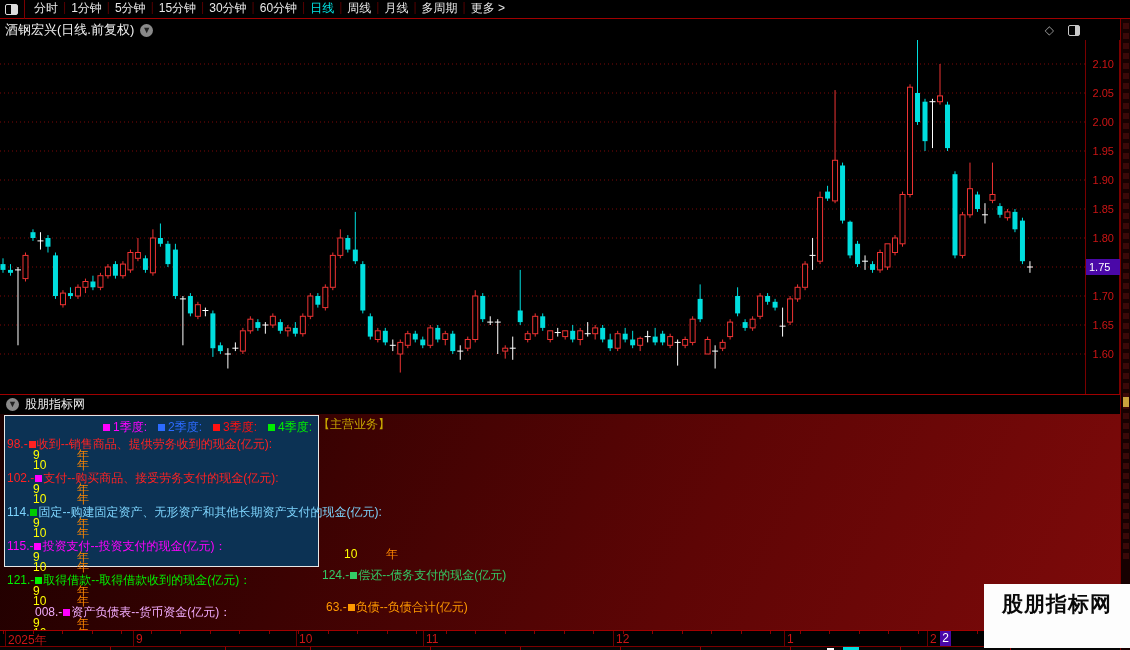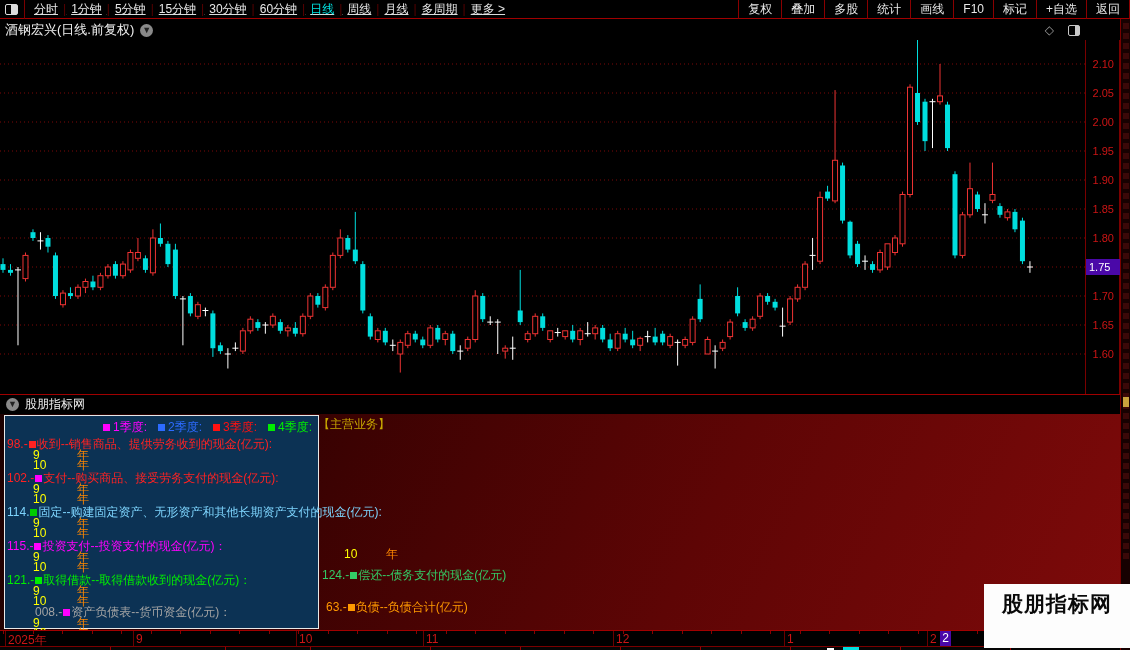--- a/index.html
+++ b/index.html
@@ -2,21 +2,21 @@
 <html><head>
 <meta charset="utf-8">
 <style>
   html,body{margin:0;padding:0;background:#000;}
   *{box-sizing:border-box;}
   #app{position:relative;width:1130px;height:650px;background:#000;overflow:hidden;
        font-family:"Liberation Sans","DejaVu Sans",sans-serif;font-size:12px;color:#ddd;}
   
   #toolbar{position:absolute;left:0;top:0;width:1130px;height:19px;background:#000;
            border-bottom:1px solid #a00000;display:flex;align-items:center;}
-  #tb-left{display:flex;align-items:center;height:100%;text-decoration:underline;}
+  #tb-left{display:flex;height:100%;}
   #win-icon{width:13px;height:11px;border:1px solid #ddd;border-radius:2px;margin:0 6px 0 5px;
             background:linear-gradient(90deg,transparent 50%,#ddd 50%);}
   .tb-divider{width:1px;height:19px;background:#7a0000;margin-right:4px;}
   .titem{color:#e8e8e8;padding:0 5px;cursor:pointer;white-space:nowrap;}
   .titem.active{color:#00e8e8;}
   .sep{color:#5a0000;}
   #tb-right{margin-left:auto;display:flex;height:100%;align-items:center;}
   .ritem{color:#e8e8e8;padding:0 9px;border-left:1px solid #8a0000;height:19px;line-height:19px;cursor:pointer;white-space:nowrap;}
   .ritem:last-child{border-right:1px solid #8a0000;}
   
@@ -30,21 +30,21 @@
         background:linear-gradient(90deg,transparent 55%,#c8c8c8 55%);cursor:pointer;}
   
   #kchart{position:absolute;left:0;top:40px;}
   
   #divider{position:absolute;left:0;top:394px;width:1120px;height:20px;background:#000;
            border-top:1px solid #a00000;display:flex;align-items:center;}
   #panel-title{color:#f0f0f0;margin-left:6px;}
   
   #panel{position:absolute;left:0;top:414px;width:1120px;height:216px;
          background:linear-gradient(115deg,#1c0000 0%,#3c0202 30%,#5e0505 62%,#7e0a0a 100%);}
-  #bluebox{position:absolute;left:4px;top:1px;width:315px;height:214px;background:#0c3254;
+  #bluebox{position:absolute;left:4px;top:1px;width:315px;height:152px;background:#0c3254;
            border:1px solid #e8e8e8;overflow:visible;}
   #legend{position:absolute;left:98px;top:3px;display:flex;gap:11px;white-space:nowrap;}
   .leg{display:flex;align-items:center;gap:3px;}
   .leg .sq{width:7px;height:7px;display:inline-block;}
   .pline{position:absolute;white-space:nowrap;line-height:12px;}
   .pline .mk{display:inline-block;width:7px;height:7px;margin:0 1px;}
   .subv{position:absolute;color:#ffff00;line-height:10px;white-space:nowrap;}
   .suby{position:absolute;color:#ff8800;line-height:10px;white-space:nowrap;}
   #main-business{position:absolute;left:318px;top:2px;color:#c8a800;white-space:nowrap;}
   
@@ -95,31 +95,20 @@
         <span class="sep">|</span>
         <span class="titem active">日线</span>
         <span class="sep">|</span>
         <span class="titem">周线</span>
         <span class="sep">|</span>
         <span class="titem">月线</span>
         <span class="sep">|</span>
         <span class="titem">多周期</span>
         <span class="sep">|</span>
         <span class="titem">更多 &gt;</span>
-      </div>
-    <div id="tb-right">
-        <span class="ritem">复权</span>
-        <span class="ritem">叠加</span>
-        <span class="ritem">多股</span>
-        <span class="ritem">统计</span>
-        <span class="ritem">画线</span>
-        <span class="ritem">F10</span>
-        <span class="ritem">标记</span>
-        <span class="ritem">+自选</span>
-        <span class="ritem">返回</span>
       </div>
   </div>
 
   <div id="titlerow">
     <span id="stock-title">酒钢宏兴(日线.前复权)</span>
     <span class="circ">▼</span>
     <span id="title-icons">
       <span id="diamond-icon">◇</span>
       <span id="panel-toggle-icon"></span>
     </span>
@@ -532,21 +521,21 @@
         <div class="pline" style="left: 2px; top: 124px; color: rgb(255, 0, 255);"><span>115.-</span><span class="mk" style="background: rgb(255, 0, 255);"></span><span>投资支付--投资支付的现金(亿元)：</span></div>
         <div class="subv" style="left: 28px; top: 136px;">9</div>
         <div class="suby" style="left: 72px; top: 136px;">年</div>
         <div class="subv" style="left: 28px; top: 146px;">10</div>
         <div class="suby" style="left: 72px; top: 146px;">年</div>
         <div class="pline" style="left: 2px; top: 158px; color: rgb(0, 238, 0);"><span>121.-</span><span class="mk" style="background: rgb(0, 238, 0);"></span><span>取得借款--取得借款收到的现金(亿元)：</span></div>
         <div class="subv" style="left: 28px; top: 170px;">9</div>
         <div class="suby" style="left: 72px; top: 170px;">年</div>
         <div class="subv" style="left: 28px; top: 180px;">10</div>
         <div class="suby" style="left: 72px; top: 180px;">年</div>
-        <div class="pline" style="left: 2px; top: 190px; color: #a3a3a3; padding-left: 28px;"><span>008.-</span><span class="mk" style="background: rgb(255, 0, 255);"></span><span>资产负债表--货币资金(亿元)：</span></div>
+        <div class="pline" style="left: 2px; top: 190px; color: #f0abfc; padding-left: 28px;"><span>008.-</span><span class="mk" style="background: rgb(255, 0, 255);"></span><span>资产负债表--货币资金(亿元)：</span></div>
         <div class="subv" style="left: 28px; top: 202px;">9</div>
         <div class="suby" style="left: 72px; top: 202px;">年</div>
         <div class="subv" style="left: 28px; top: 212px;">10</div>
         <div class="suby" style="left: 72px; top: 212px;">年</div>
       </div>
     <div id="main-business">【主营业务】</div>
       <div class="subv" style="left: 344px; top: 135px;">10</div>
       <div class="suby" style="left: 386px; top: 135px;">年</div>
       <div class="pline" style="left: 322px; top: 155px; color: rgb(51, 204, 102);"><span>124.-</span><span class="mk" style="background: rgb(51, 204, 102);"></span><span>偿还--债务支付的现金(亿元)</span></div>
       <div class="pline" style="left: 326px; top: 187px; color: rgb(255, 153, 0);"><span>63.-</span><span class="mk" style="background: rgb(255, 153, 0);"></span><span>负债--负债合计(亿元)</span></div>

